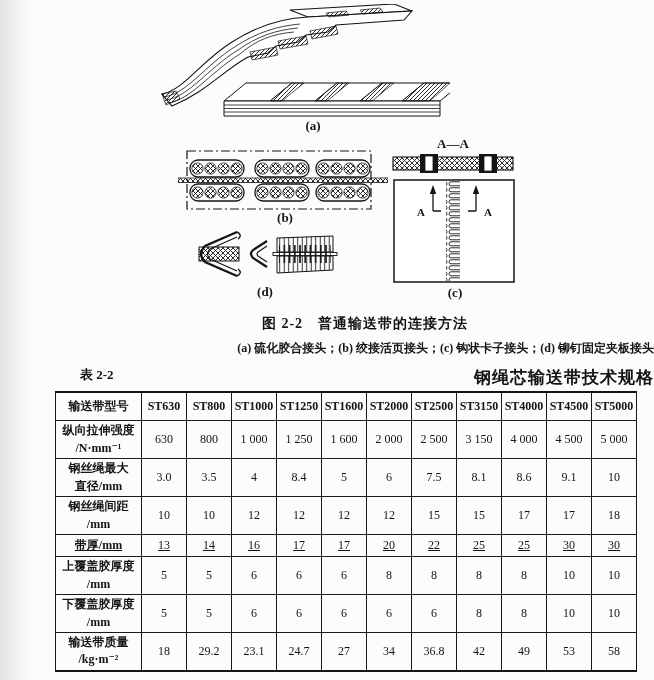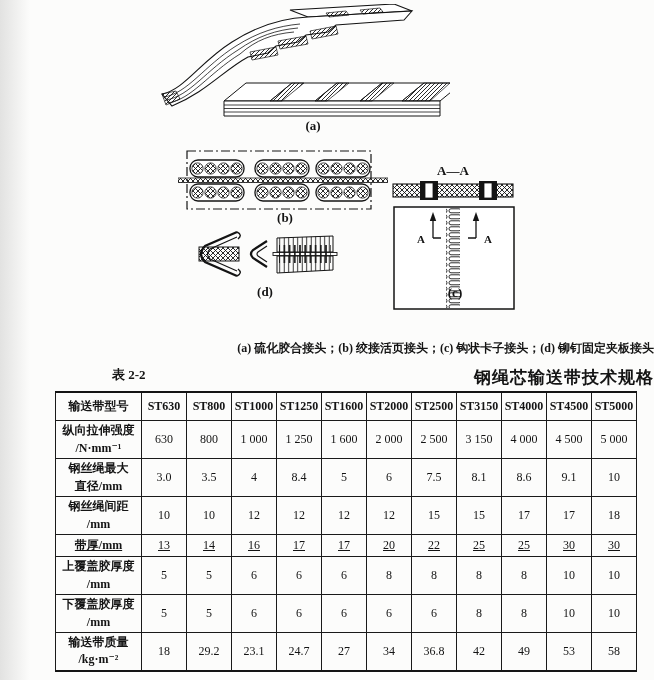--- a/index.html
+++ b/index.html
@@ -23,21 +23,21 @@
   }
   .caption{
     position:absolute;left:76px;right:0;top:315px;text-align:center;
     font-weight:700;font-size:14px;letter-spacing:1px;
   }
   .subcaption{
     position:absolute;left:36px;right:0;top:340px;text-align:right;
     font-weight:600;font-size:12px;
   }
   .table-label{
-    position:absolute;left:80px;top:366px;font-weight:700;font-size:13px;margin-left:32px;
+    position:absolute;left:80px;top:366px;font-weight:700;font-size:13px;
   }
   .table-title{
     position:absolute;left:36px;right:0;top:366px;text-align:right;
     font-weight:700;font-size:17px;letter-spacing:1px;
   }
   table.spec{
     position:absolute;left:55px;top:391px;width:582px;
     border-collapse:collapse;table-layout:fixed;
     border-top:2.5px solid #141414;border-bottom:2.5px solid #141414;
     font-family:"Liberation Serif","DejaVu Serif",serif;
@@ -173,21 +173,21 @@
       </g>
 
       <path d="M94,10 L150,8 L150,24 L94,24 Z" fill="url(#vl)" stroke="#141414" stroke-width="1"></path>
       <path d="M94,28 L150,28 L150,42 L94,45 Z" fill="url(#vl)" stroke="#141414" stroke-width="1"></path>
       <rect x="90" y="24.5" width="64" height="3" fill="#fff" stroke="#141414" stroke-width="0.9"></rect>
       <rect x="96" y="17" width="52" height="18" fill="url(#vl2)"></rect>
     </svg>
   </div>
   <div class="fig-label" style="left:235px;top:285px;">(d)</div>
 
-  <div class="fig" style="left:392px;top:133px;width:130px;height:155px;margin-top:27px;">
+  <div class="fig" style="left:392px;top:133px;width:130px;height:155px;">
     <svg width="130" height="155" viewBox="0 0 130 155">
       <defs>
         <pattern id="zip" width="14" height="6" patternUnits="userSpaceOnUse">
           <rect x="1" y="0.8" width="12" height="4" rx="2" fill="#fff" stroke="#141414" stroke-width="0.9"></rect>
         </pattern>
       </defs>
       <text x="61" y="15" text-anchor="middle" font-size="13" font-weight="bold" font-family="Liberation Serif, DejaVu Serif, serif" fill="#141414">A—A</text>
 
       <rect x="1" y="24" width="120" height="13" fill="url(#xh)" stroke="#141414" stroke-width="1.1"></rect>
       <g>
@@ -205,20 +205,21 @@
         <path d="M84,78 H76 M84,78 V60"></path>
       </g>
       <polygon points="41,52 37.8,61 44.2,61" fill="#141414"></polygon>
       <polygon points="84,52 80.8,61 87.2,61" fill="#141414"></polygon>
       <text x="33" y="83" text-anchor="end" font-size="11" font-weight="bold" font-family="Liberation Serif, DejaVu Serif, serif" fill="#141414">A</text>
       <text x="92" y="83" text-anchor="start" font-size="11" font-weight="bold" font-family="Liberation Serif, DejaVu Serif, serif" fill="#141414">A</text>
     </svg>
   </div>
   <div class="fig-label" style="left:425px;top:286px;">(c)</div>
 
+  <div class="caption">图 2-2　普通输送带的连接方法</div>
   <div class="subcaption">(a) 硫化胶合接头；(b) 绞接活页接头；(c) 钩状卡子接头；(d) 铆钉固定夹板接头</div>
 
   <div class="table-label">表 2-2</div>
   <div class="table-title">钢绳芯输送带技术规格</div>
 
   <table class="spec">
     <thead>
         <tr>
           <th class="corner">输送带型号</th>
           <th>ST630</th>

